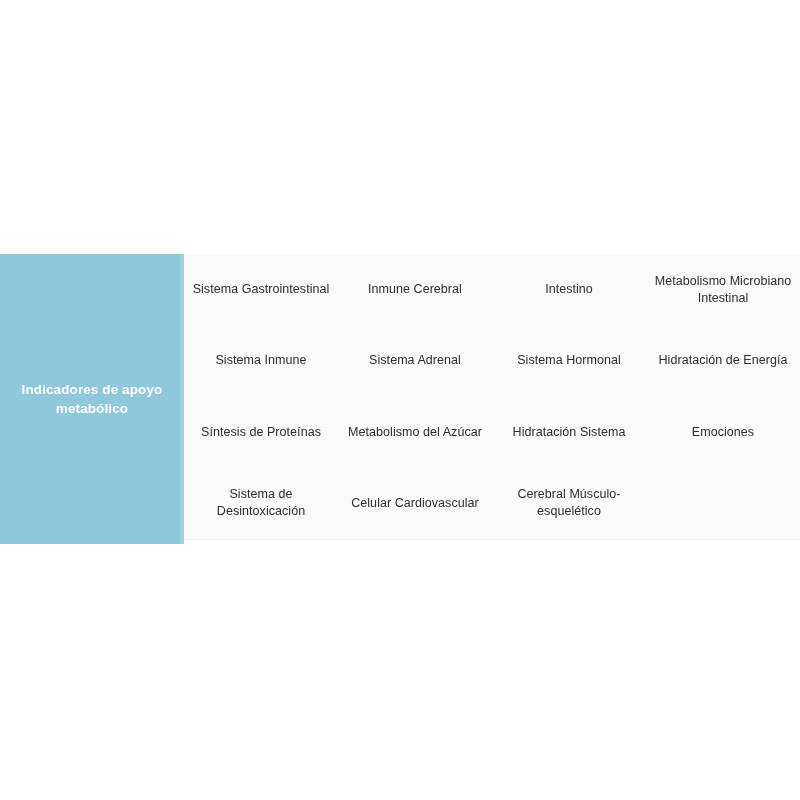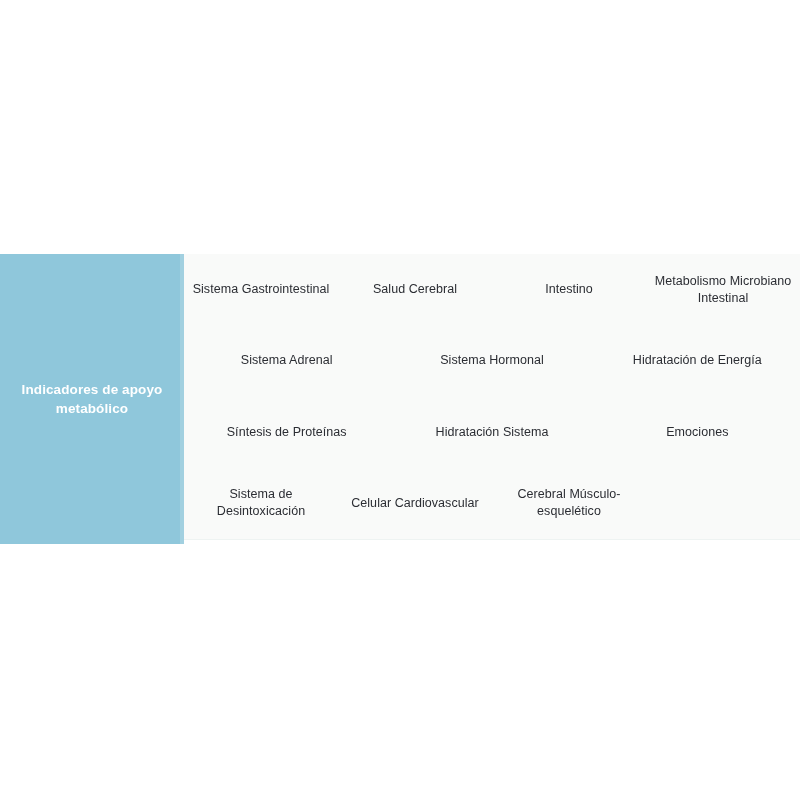--- a/index.html
+++ b/index.html
@@ -109,45 +109,51 @@
       <div class="label-panel-text">Indicadores de apoyo metabólico</div>
     </div>
 
     <div class="grid-panel">
 
       <div class="grid-row">
         <div class="grid-cell">
           <span class="grid-cell-text">Sistema Gastrointestinal</span>
         </div>
         <div class="grid-cell">
-          <span class="grid-cell-text">Salud Cerebral</span>
+          <span class="grid-cell-text">Inmune Cerebral</span>
         </div>
         <div class="grid-cell">
           <span class="grid-cell-text">Intestino</span>
         </div>
         <div class="grid-cell">
           <span class="grid-cell-text">Metabolismo Microbiano Intestinal</span>
         </div>
       </div>
 
       <div class="grid-row">
+        <div class="grid-cell">
+          <span class="grid-cell-text">Sistema Inmune</span>
+        </div>
         <div class="grid-cell">
           <span class="grid-cell-text">Sistema Adrenal</span>
         </div>
         <div class="grid-cell">
           <span class="grid-cell-text">Sistema Hormonal</span>
         </div>
         <div class="grid-cell">
           <span class="grid-cell-text">Hidratación de Energía</span>
         </div>
       </div>
 
       <div class="grid-row">
         <div class="grid-cell">
           <span class="grid-cell-text">Síntesis de Proteínas</span>
+        </div>
+        <div class="grid-cell">
+          <span class="grid-cell-text">Metabolismo del Azúcar</span>
         </div>
         <div class="grid-cell">
           <span class="grid-cell-text">Hidratación Sistema</span>
         </div>
         <div class="grid-cell">
           <span class="grid-cell-text">Emociones</span>
         </div>
       </div>
 
       <div class="grid-row">

